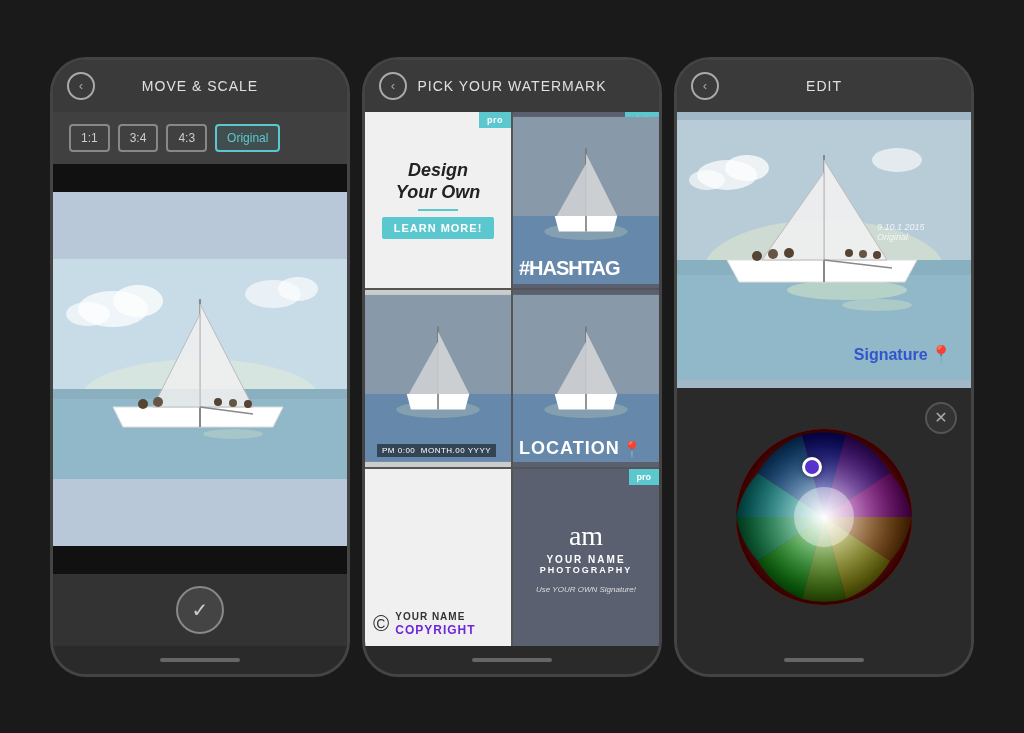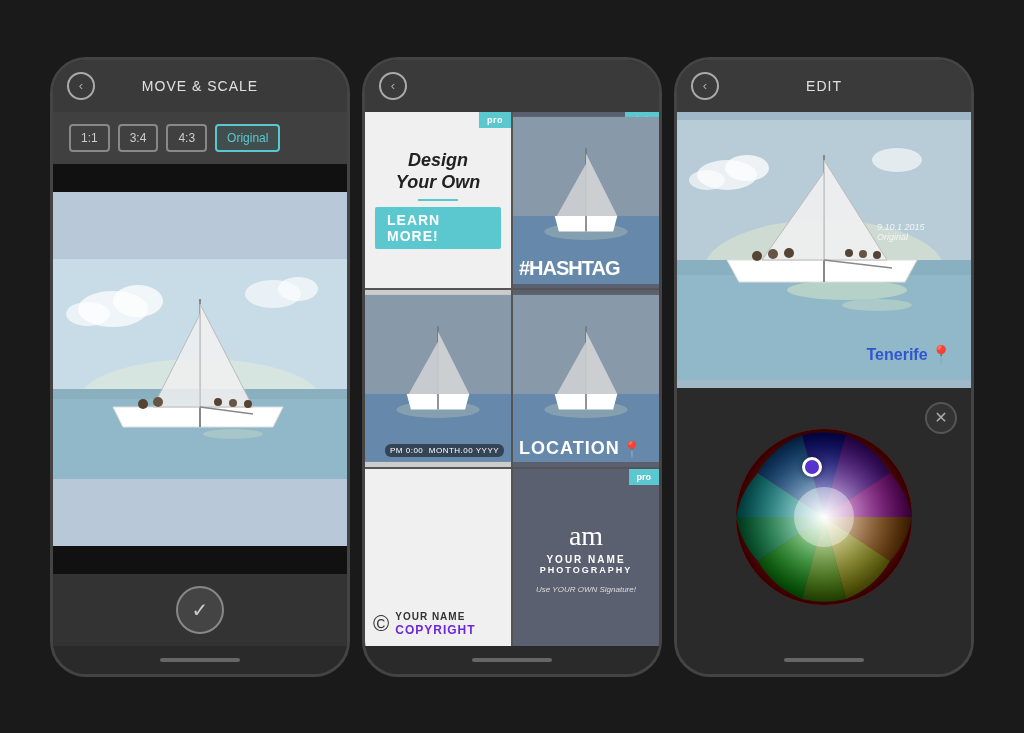--- a/index.html
+++ b/index.html
@@ -181,21 +181,21 @@
     }
     .wm-design-line {
       width: 40px;
       height: 2px;
       background: #5bc8d0;
       margin: 6px auto;
     }
     .wm-learn-btn {
       background: #5bc8d0;
       color: white;
-      font-size: 14px;
+      font-size: 11px;
       font-weight: 700;
       letter-spacing: 1px;
       padding: 5px 12px;
       border-radius: 2px;
     }
     .pro-badge {
       position: absolute;
       top: 0;
       right: 0;
       background: #5bc8d0;
@@ -211,27 +211,26 @@
       justify-content: flex-start;
       padding: 8px;
     }
     .wm-datetime {
       overflow: hidden;
       position: relative;
     }
     .wm-datetime-overlay {
       position: absolute;
       bottom: 10px;
-      left: 20px;
+      left: 12px;
       background: rgba(0,0,0,0.5);
       color: white;
       font-size: 8px;
       padding: 2px 5px;
       letter-spacing: 0.5px;
-      border-radius: 6px;
     }
     .wm-location {
       background: #5a6070;
       align-items: flex-end;
       justify-content: flex-start;
       padding: 8px;
     }
     .wm-copyright {
       background: #f0f0f0;
       padding: 8px;
@@ -431,20 +430,21 @@
     <div class="phone-bottom-bar">
       <div class="bottom-home-bar"></div>
     </div>
   </div>
 
   <div class="phone-frame">
     <div class="phone-header">
       <div class="back-btn">
         <span>‹</span>
       </div>
+      <span class="phone-header-title">PICK YOUR WATERMARK</span>
     </div>
     <div class="phone-content">
       <div class="watermark-grid">
 
         <div class="wm-cell wm-cell-design">
           <div class="pro-badge">pro</div>
           <div class="wm-design-text">Design<br>Your Own</div>
           <div class="wm-design-line"></div>
           <div class="wm-learn-btn">LEARN MORE!</div>
         </div>
@@ -547,21 +547,21 @@
           <circle cx="112" cy="133" r="5" fill="#554433"></circle>
           <circle cx="172" cy="133" r="4" fill="#554433"></circle>
           <circle cx="186" cy="134" r="4" fill="#665544"></circle>
           <circle cx="200" cy="135" r="4" fill="#554433"></circle>
 
           <text x="200" y="110" font-size="9" fill="rgba(255,255,255,0.8)" font-style="italic">9.10.1 2015</text>
           <text x="200" y="120" font-size="9" fill="rgba(255,255,255,0.8)" font-style="italic">Original</text>
         </svg>
         
         <div class="location-watermark">
-          <span class="location-wm-text">Tenerife</span>
+          <span class="location-wm-text">Signature</span>
           <span class="location-wm-pin">📍</span>
         </div>
       </div>
 
       <div class="color-picker-area">
         <div class="close-btn">
           <span>✕</span>
         </div>
         <div class="color-wheel">
           <svg width="180" height="180" viewBox="0 0 180 180" xmlns="http://www.w3.org/2000/svg">

